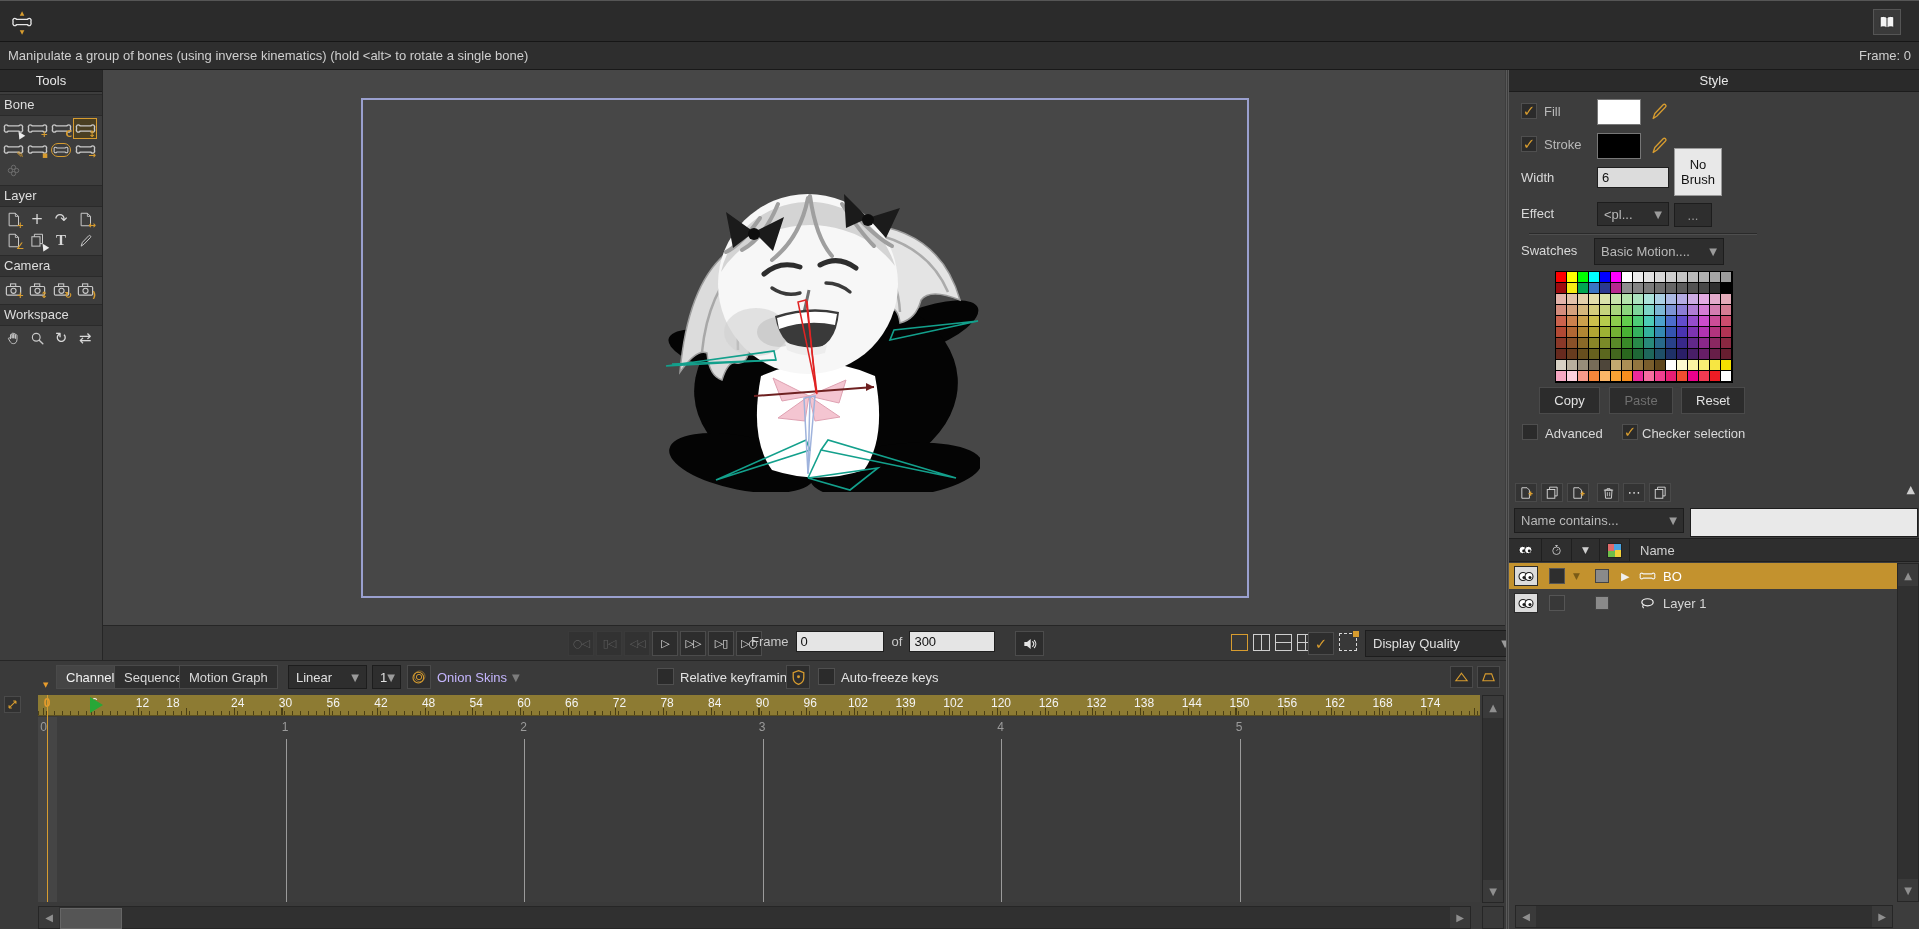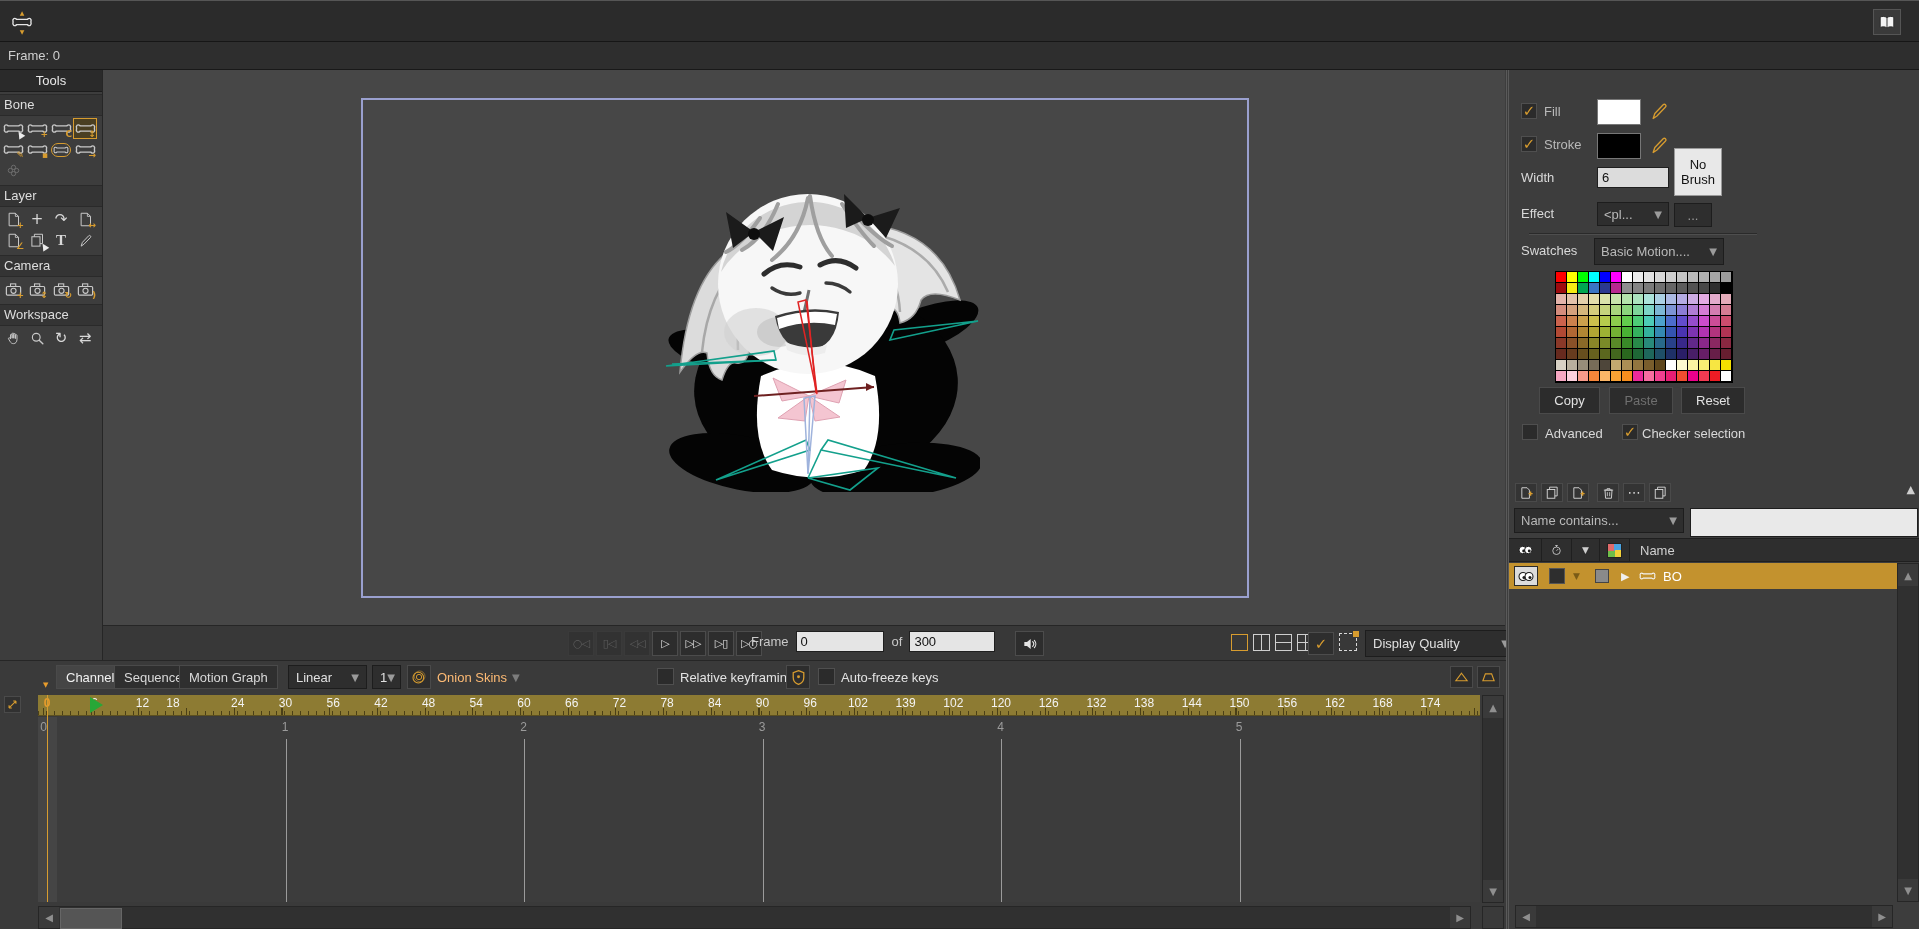--- a/index.html
+++ b/index.html
@@ -143,21 +143,21 @@
   .tl-tab{position:absolute;top:4px;height:24px;background:#2f2f2f;border:1px solid #4a4a4a;color:#d9d9d9;
           display:flex;align-items:center;justify-content:center;box-sizing:border-box;padding:0 9px;}
   .tl-tab.active{background:#454545;color:#f2f2f2;}
   .tl-dd{position:absolute;top:4px;height:24px;background:#2e2e2e;border:1px solid #1d1d1d;color:#e0e0e0;
          display:flex;align-items:center;justify-content:space-between;padding:0 7px;box-sizing:border-box;}
   #onion-btn{position:absolute;left:407px;top:4px;width:24px;height:24px;background:#2d2d2d;border:1px solid #4a4a4a;
              display:flex;align-items:center;justify-content:center;box-sizing:border-box;}
   #onion-btn svg{width:16px;height:16px;color:#d79c2f;}
   .tl-check{position:absolute;top:7px;width:17px;height:17px;background:#2b2b2b;border:1px solid #4f4f4f;box-sizing:border-box;}
   .tl-lab{position:absolute;top:9px;color:#e3e3e3;}
-  .tl-lab.dim{color:#fdba74;}
+  .tl-lab.dim{color:#c4b5fd;}
   #shield-btn{position:absolute;left:786px;top:4px;width:24px;height:24px;background:#2d2d2d;border:1px solid #4a4a4a;
               display:flex;align-items:center;justify-content:center;box-sizing:border-box;}
   #shield-btn svg{width:13px;height:17px;color:#d79c2f;}
   .tl-right-btn{position:absolute;top:5px;width:23px;height:22px;background:#2d2d2d;border:1px solid #4a4a4a;
                 display:flex;align-items:center;justify-content:center;box-sizing:border-box;}
   .tl-right-btn svg{width:15px;height:12px;color:#d79c2f;}
   #tl-expand{position:absolute;left:4px;top:35px;width:17px;height:17px;background:#313131;border:1px solid #4a4a4a;
              display:flex;align-items:center;justify-content:center;box-sizing:border-box;}
   #tl-expand svg{width:11px;height:11px;color:#d79c2f;}
   #ruler{position:absolute;left:38px;top:34px;width:1442px;height:21px;background:#8d7b33;border-bottom:1px solid #5c5020;box-sizing:border-box;}
@@ -282,20 +282,21 @@
     <span class="mini-arrow glyph">▼</span>
   </div>
   <div id="topbar-book">
     <svg>
         <use href="#sym-book" xlink:href="#sym-book"></use>
       </svg>
   </div>
 </div>
 
 <div id="statusbar">
+  <span>Manipulate a group of bones (using inverse kinematics) (hold &lt;alt&gt; to rotate a single bone)</span>
   <span>Frame: 0</span>
 </div>
 
 <div id="tools-panel">
   <div class="panel-header">
     <span>Tools</span>
   </div>
   <div id="tool-sections">
       <div class="tool-section-label">Bone</div>
       <div class="tool-grid">
@@ -574,20 +575,23 @@
         <div class="dot"></div>
       </div>
     <div id="dq-dropdown">
       <span>Display Quality</span>
       <span class="dd-arrow glyph">▼</span>
     </div>
   </div>
 </div>
 
 <div id="right-panel">
+  <div class="panel-header">
+    <span>Style</span>
+  </div>
 
   <div class="checkbox glyph" style="left:12px;top:33px;">✓</div>
   <span class="rp-label" style="left:35px;top:34px;">Fill</span>
   <div class="swatch-box" id="fill-swatch" style="left:88px;top:29px;background:#ffffff;"></div>
   <div class="dropper" style="left:140px;top:31px;">
     <svg style="color:#d79c2f">
         <use href="#sym-pen" xlink:href="#sym-pen"></use>
       </svg>
   </div>
 
@@ -886,20 +890,37 @@
     <div class="lcolor"></div>
     <span class="lexp glyph">▼</span>
     <div class="lqual"></div>
     <span class="lplay glyph">▶</span>
     <span class="licon">
       <svg>
           <use href="#sym-bone" xlink:href="#sym-bone"></use>
         </svg>
     </span>
     <span class="lname">BO</span>
+  </div>
+  <div class="layer-row" style="top:520px;">
+    <div class="eye-btn">
+      <svg>
+          <use href="#sym-eyes" xlink:href="#sym-eyes"></use>
+        </svg>
+    </div>
+    <div class="lcolor" style="background:#383838;"></div>
+    <span class="lexp"></span>
+    <div class="lqual"></div>
+    <span class="lplay"></span>
+    <span class="licon">
+      <svg>
+          <use href="#sym-lasso" xlink:href="#sym-lasso"></use>
+        </svg>
+    </span>
+    <span class="lname">Layer 1</span>
   </div>
 
   <div class="vscroll" id="lp-vscroll">
     <div class="scroll-arrow glyph" style="top:0;">▲</div>
     <div class="scroll-arrow glyph" style="bottom:0;">▼</div>
   </div>
   <div class="hscroll" id="lp-hscroll">
     <div class="left glyph">◀</div>
     <div class="right glyph">▶</div>
   </div>

